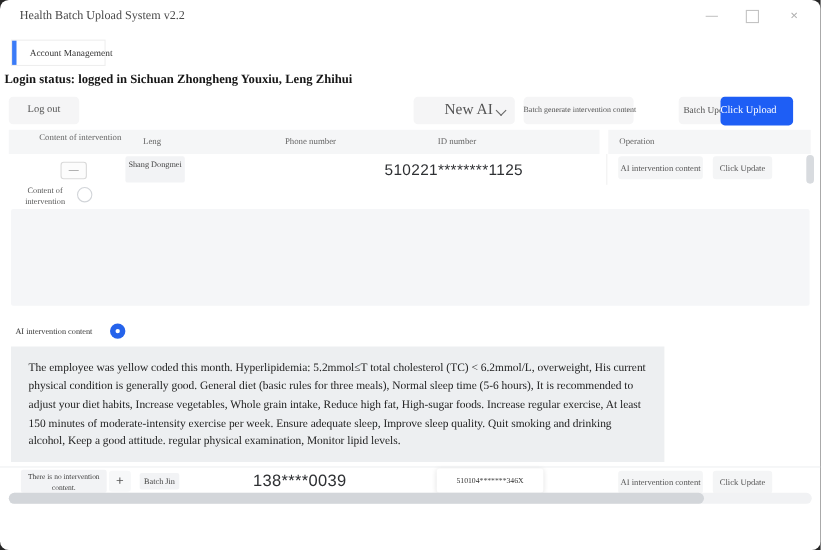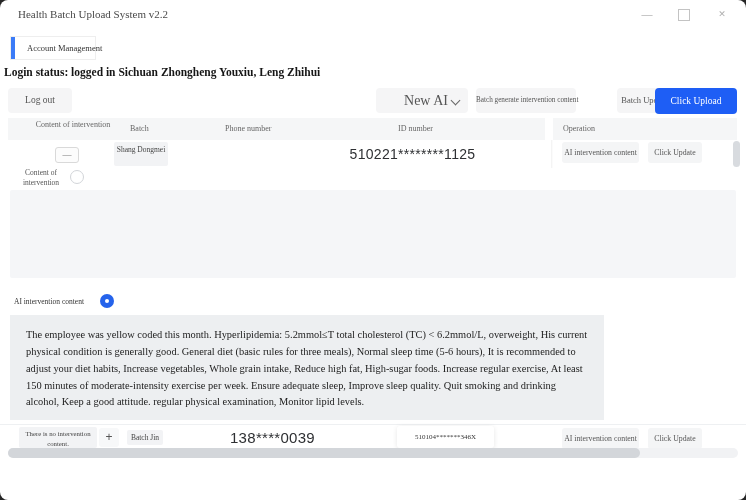--- a/index.html
+++ b/index.html
@@ -23,30 +23,30 @@
 
   
   .btn{background:#f5f5f6;border-radius:4px;color:#555;text-align:center;cursor:default;}
   .btn-logout{left:8px;top:88px;width:64px;height:25px;line-height:25px;font-size:9.5px;}
   .btn-interface{left:376px;top:88px;width:92px;height:25px;line-height:25px;font-size:14px;}
   .chevron{position:absolute;right:9px;top:9px;width:6px;height:6px;border-right:1.4px solid #666;
            border-bottom:1.4px solid #666;transform:rotate(45deg);}
   .btn-interface .ilabel{position:absolute;left:8px;top:0;height:25px;line-height:25px;}
   .btn-generate{left:476px;top:88px;width:100px;height:25px;line-height:25px;font-size:7.2px;white-space:nowrap;}
   .btn-batchupd{left:585px;top:88px;width:55px;height:25px;line-height:25px;font-size:8.5px;margin-left:32px;}
-  .btn-upload{left:655px;top:88px;width:82px;height:26px;line-height:26px;font-size:9.5px;
-              background:#1e5ef5;color:#ffffff;border-radius:4px;text-align:center;}
+  .btn-upload{left:655px;top:88px;width:66px;height:26px;line-height:26px;font-size:9.5px;
+              background:#1e5ef5;color:#ffffff;border-radius:4px;text-align:left;}
 
   
   .thead{left:8px;top:118px;width:537px;height:22px;background:#f5f6f7;}
   .thead-op{left:553px;top:118px;width:184px;height:22px;background:#f5f6f7;}
   .hcell{position:absolute;color:#666;font-size:8px;}
   .h-content{left:25px;top:2px;width:80px;text-align:center;line-height:1.25;}
   .h-name{left:122px;top:6px;}
-  .h-phone{left:217px;top:6px;}
+  .h-phone{left:251px;top:6px;}
   .h-id{left:390px;top:6px;}
   .h-op{left:10px;top:6px;}
 
   
   .minus-btn{left:55px;top:147px;width:22px;height:14px;border:1px solid #d9d9d9;border-radius:3px;
              background:#fcfcfc;color:#666;font-size:9px;text-align:center;line-height:13px;}
   .tag{background:#f2f3f5;border-radius:2px;color:#444;text-align:center;}
   .tag-name1{left:114px;top:142px;width:54px;height:24px;font-size:7.5px;line-height:1.5;padding-top:2px;box-sizing:border-box;}
   .num{font-family:"Liberation Sans", sans-serif;color:#2e3033;letter-spacing:0.3px;text-align:center;}
   .phone1{left:200px;top:145px;width:160px;font-size:15px;}
@@ -104,21 +104,21 @@
   <div class="abs btn btn-interface">
     <span class="ilabel">New AI interface 2</span>
     <span class="chevron"></span>
   </div>
   <div class="abs btn btn-generate">Batch generate intervention content</div>
   <div class="abs btn btn-batchupd">Batch Update</div>
   <div class="abs btn-upload">Click Upload</div>
 
   <div class="abs thead">
     <div class="hcell h-content">Content of intervention</div>
-    <div class="hcell h-name">Batch</div>
+    <div class="hcell h-name">Leng</div>
     <div class="hcell h-phone">Phone number</div>
     <div class="hcell h-id">ID number</div>
   </div>
   <div class="abs thead-op">
     <div class="hcell h-op">Operation</div>
   </div>
 
   <div class="abs opshadow"></div>
   <div class="abs minus-btn">—</div>
   <div class="abs tag tag-name1">Shang Dongmei</div>

